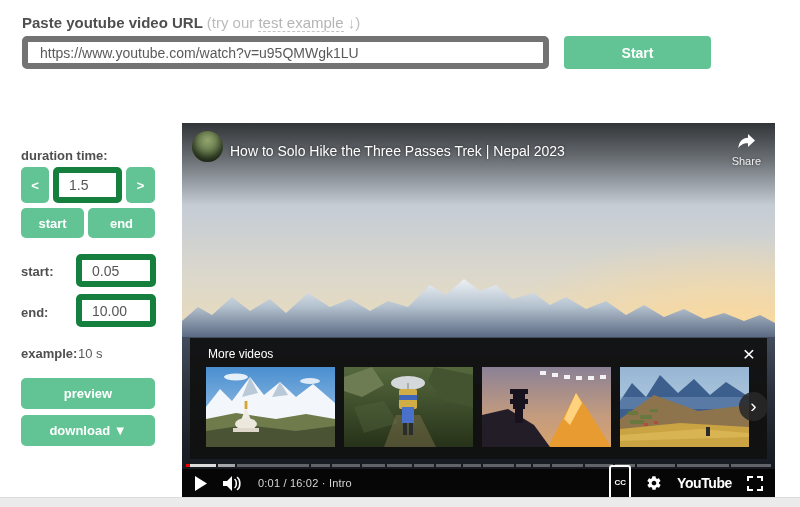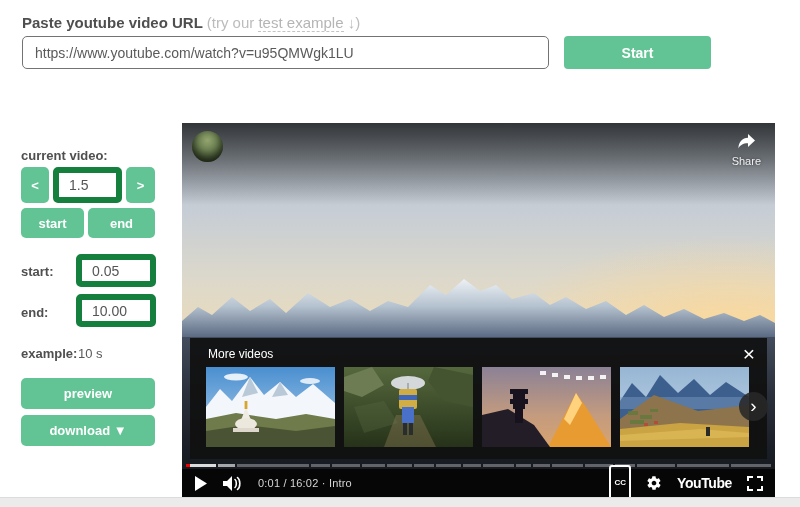--- a/index.html
+++ b/index.html
@@ -5,21 +5,21 @@
   * { margin:0; padding:0; box-sizing:border-box; }
   html,body { background:#fff; }
   body { font-family:"Liberation Sans", sans-serif; }
   .page { position:relative; width:800px; height:507px; background:#fff; overflow:hidden; }
 
   
   .top-label { position:absolute; left:22px; top:14px; font-size:15px; font-weight:bold; color:#4f4f4f; }
   .top-hint { font-weight:normal; color:#bcbcbc; }
   .hint-link { color:#b5b5b5; border-bottom:1px dashed #c4c4c4; cursor:pointer; }
   .url-input { position:absolute; left:22px; top:36px; width:527px; height:33px;
-    border:1px solid #737373; border-radius:5px; padding:0 12px; font-size:14px; color:#5a5a5a;
+    border:6px solid #737373; border-radius:5px; padding:0 12px; font-size:14px; color:#5a5a5a;
     font-family:"Liberation Sans", sans-serif; outline:none; }
   .start-btn { position:absolute; left:564px; top:36px; width:147px; height:33px;
     background:#62c495; border:none; border-radius:4px; color:#fff; font-weight:bold;
     font-size:14px; cursor:pointer; font-family:"Liberation Sans", sans-serif; }
 
   
   .side-label { position:absolute; font-size:13px; font-weight:bold; color:#4f4f4f; }
   .green-btn { position:absolute; background:#62c495; border:none; border-radius:5px;
     color:#fff; font-weight:bold; font-size:13px; cursor:pointer; font-family:"Liberation Sans", sans-serif; }
   .side-input { position:absolute; border:6px solid #15803d; border-radius:5px; padding:0 10px;
@@ -83,21 +83,21 @@
 
 <div class="page">
 
   <div class="top-label">
     <span>Paste youtube video URL</span>
     <span class="top-hint"><span>(try our </span><span class="hint-link">test example</span><span> ↓)</span></span>
   </div>
   <input class="url-input" type="text" value="https://www.youtube.com/watch?v=u95QMWgk1LU" style="">
   <button class="start-btn">Start</button>
 
-  <div class="side-label" style="left:21px; top:148px;">current video:</div>
+  <div class="side-label" style="left:21px; top:148px;">duration time:</div>
   <button class="green-btn" style="left:21px; top:167px; width:28px; height:36px;">&lt;</button>
   <input class="side-input" style="left: 53px; top: 167px; width: 69px; height: 36px;" value="1.5">
   <button class="green-btn" style="left:126px; top:167px; width:29px; height:36px;">&gt;</button>
   <button class="green-btn" style="left:21px; top:208px; width:63px; height:30px;">start</button>
   <button class="green-btn" style="left:88px; top:208px; width:67px; height:30px;">end</button>
 
   <div class="side-label" style="left:21px; top:264px;">start:</div>
   <input class="side-input" style="left: 76px; top: 254px; width: 80px; height: 33px;" value="0.05">
   <div class="side-label" style="left:21px; top:305px;">end:</div>
   <input class="side-input" style="left: 76px; top: 294px; width: 80px; height: 33px;" value="10.00">
@@ -120,20 +120,21 @@
             <stop offset=".45" stop-color="#b5c2cf"></stop>
             <stop offset="1" stop-color="#55657e"></stop>
         </linearGradient>
       </defs>
       <path fill="url(#mg)" d="M0,52 L16,38 L30,46 L50,28 L68,42 L88,30 L104,44 L126,24 L148,38 L168,30 L188,42 L206,32 L226,38 L248,16 L264,26 L282,10 L298,22 L314,16 L330,30 L352,24 L368,36 L384,28 L404,40 L424,32 L444,46 L462,36 L482,48 L502,40 L522,50 L542,44 L562,52 L578,46 L593,54 L593,70 L0,70 Z"></path>
     </svg>
     <div class="valley"></div>
     <div class="top-shade"></div>
 
     <div class="avatar"></div>
+    <div class="vid-title">How to Solo Hike the Three Passes Trek | Nepal 2023</div>
     <div class="top-actions">
       <div class="action">
         <svg width="20" height="17" viewBox="0 0 20 17">
           <path fill="#fff" d="M12 1 L19 7.5 L12 14 V10.2 C6.8 10.2 4 12.2 2.4 15.4 C2.6 8.8 6.4 5 12 4.8 Z"></path>
         </svg>
         <span>Share</span>
       </div>
     </div>
 
     <div class="more-videos">

